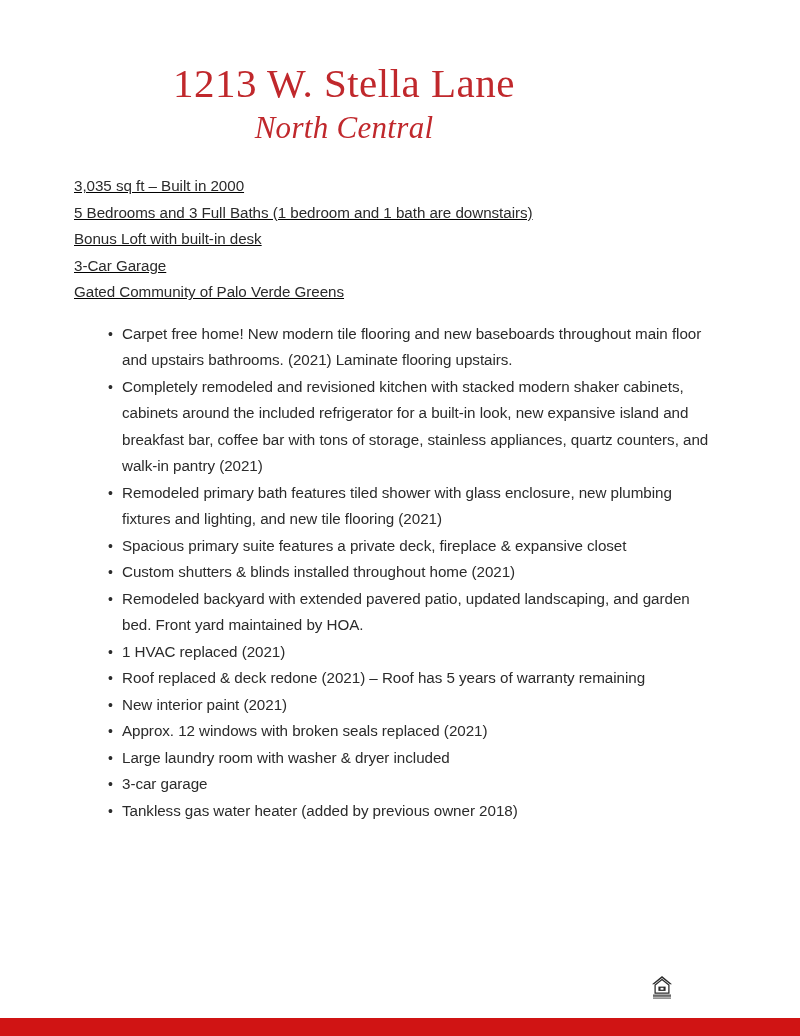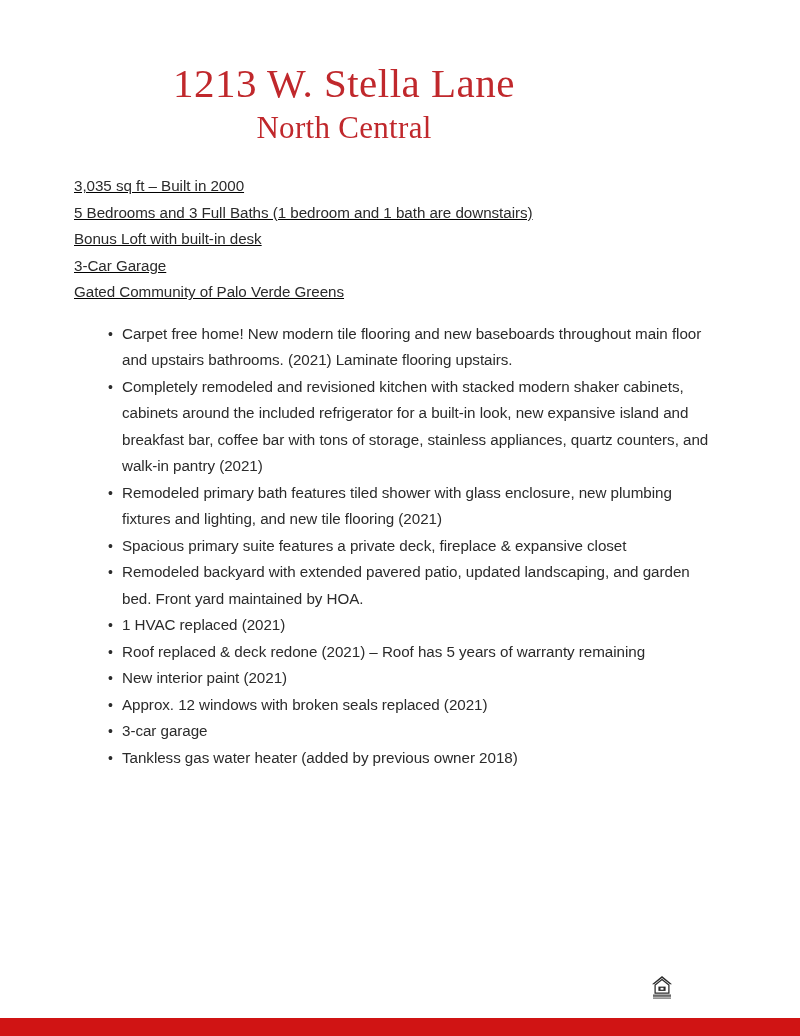--- a/index.html
+++ b/index.html
@@ -34,20 +34,21 @@
     color: #C0282C;
     letter-spacing: 0.5px;
     font-weight: 400;
     margin: 0;
   }
   .doc-subtitle {
     font-family: "Liberation Serif", "DejaVu Serif", serif;
     font-size: 31px;
     line-height: 1.1;
     color: #C0282C;
+    font-style: italic;
     font-weight: 400;
     margin: 6px 0 0 0;
     letter-spacing: 0.3px;
   }
 
   
   .content {
     position: absolute;
     left: 74px;
     top: 173px;
@@ -147,25 +148,27 @@
       <li>3-Car Garage</li>
       <li>Gated Community of Palo Verde Greens</li>
     </ul>
 
 
     <ul class="bullet-list">
       <li>Carpet free home! New modern tile flooring and new baseboards throughout main floor and upstairs bathrooms. (2021)  Laminate flooring upstairs.</li>
       <li>Completely remodeled and revisioned kitchen with stacked modern shaker cabinets, cabinets around the included refrigerator for a built-in look, new expansive island and breakfast bar, coffee bar with tons of storage, stainless appliances, quartz counters, and walk-in pantry  (2021)</li>
       <li>Remodeled primary bath features tiled shower with glass enclosure, new plumbing fixtures and lighting, and new tile flooring (2021)</li>
       <li>Spacious primary suite features a private deck, fireplace &amp; expansive closet</li>
+      <li>Custom shutters &amp; blinds installed throughout home (2021)</li>
       <li>Remodeled backyard with extended pavered patio, updated landscaping, and garden bed.  Front yard maintained by HOA.</li>
       <li>1 HVAC replaced (2021)</li>
       <li>Roof replaced &amp; deck redone (2021)  – Roof has 5 years of warranty remaining</li>
       <li>New interior paint (2021)</li>
       <li>Approx. 12 windows with broken seals replaced (2021)</li>
+      <li>Large laundry room with washer &amp; dryer included</li>
       <li>3-car garage</li>
       <li>Tankless gas water heater (added by previous owner 2018)</li>
     </ul>
 
   </div>
 
   <svg class="eho-logo" viewBox="0 0 24 26">
     <path d="M12 2 L22 10.2 L19.9 10.2 L12 4.1 L4.1 10.2 L2 10.2 Z" fill="#2b2b2b"></path>
     <path d="M12 5.6 L18.9 11.0 L18.9 19.2 L5.1 19.2 L5.1 11.0 Z" fill="none" stroke="#2b2b2b" stroke-width="1.25"></path>
     <rect x="8.4" y="12.6" width="7.2" height="4.3" fill="#2b2b2b"></rect>

